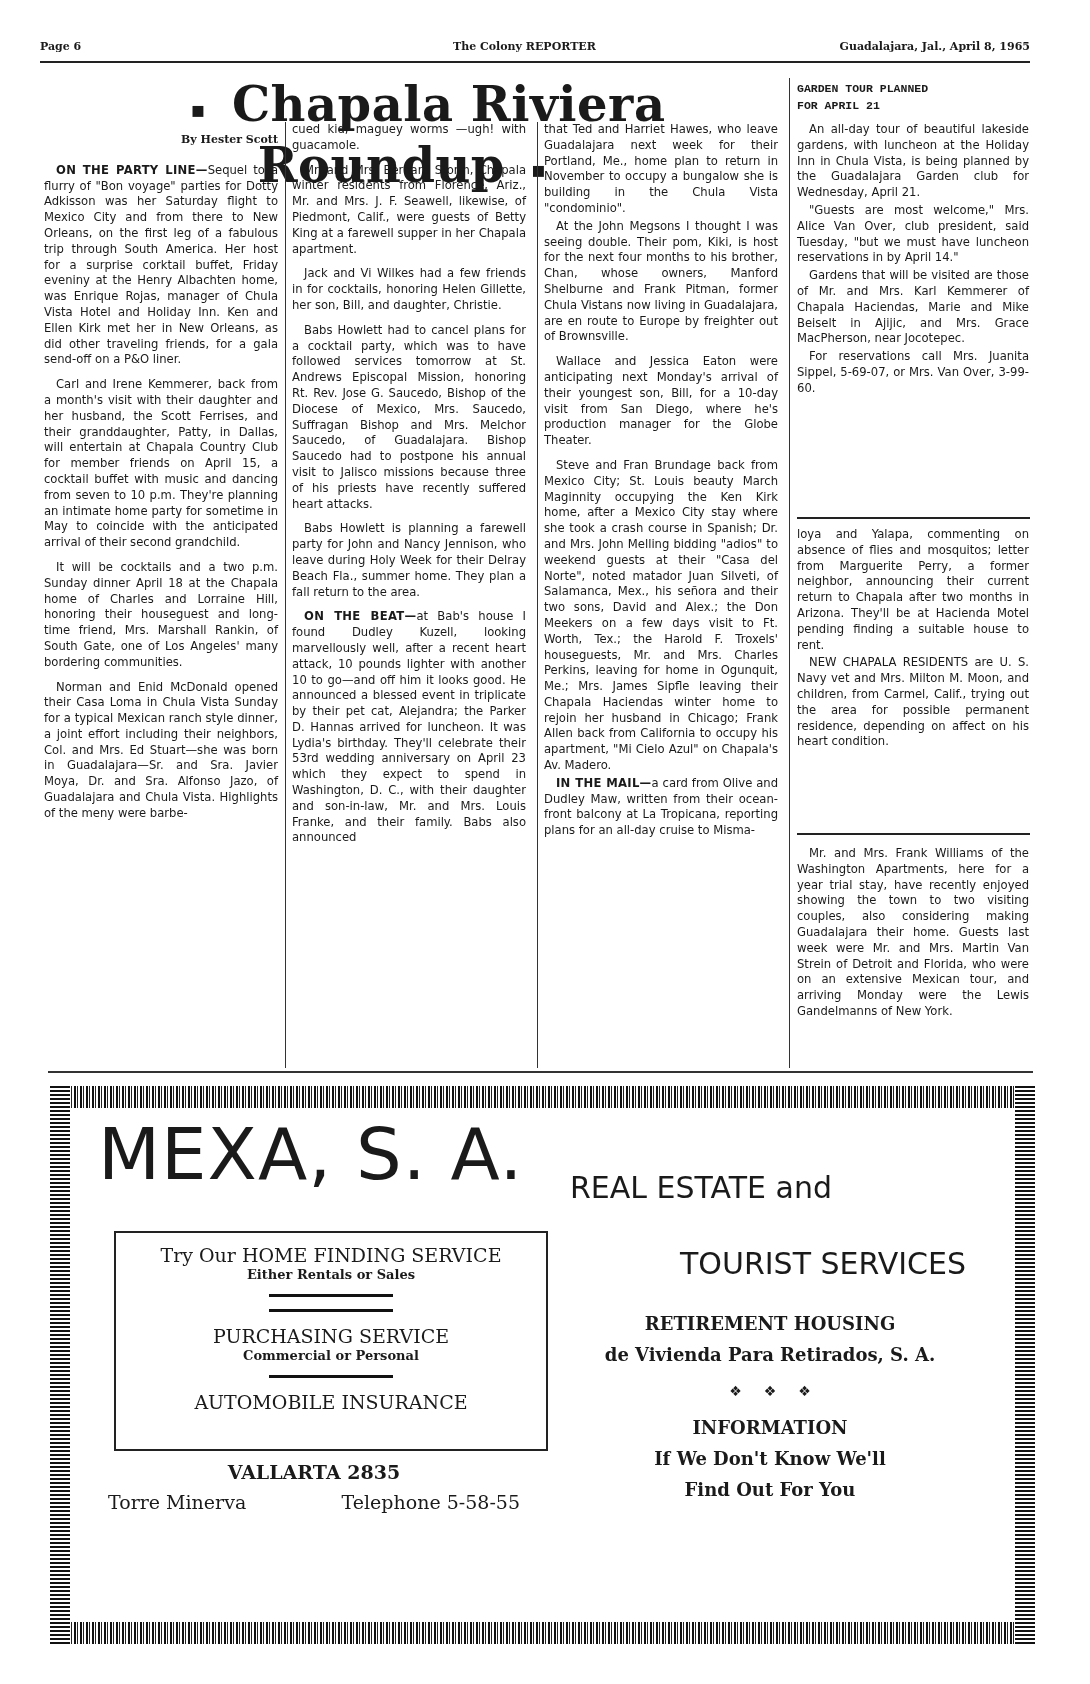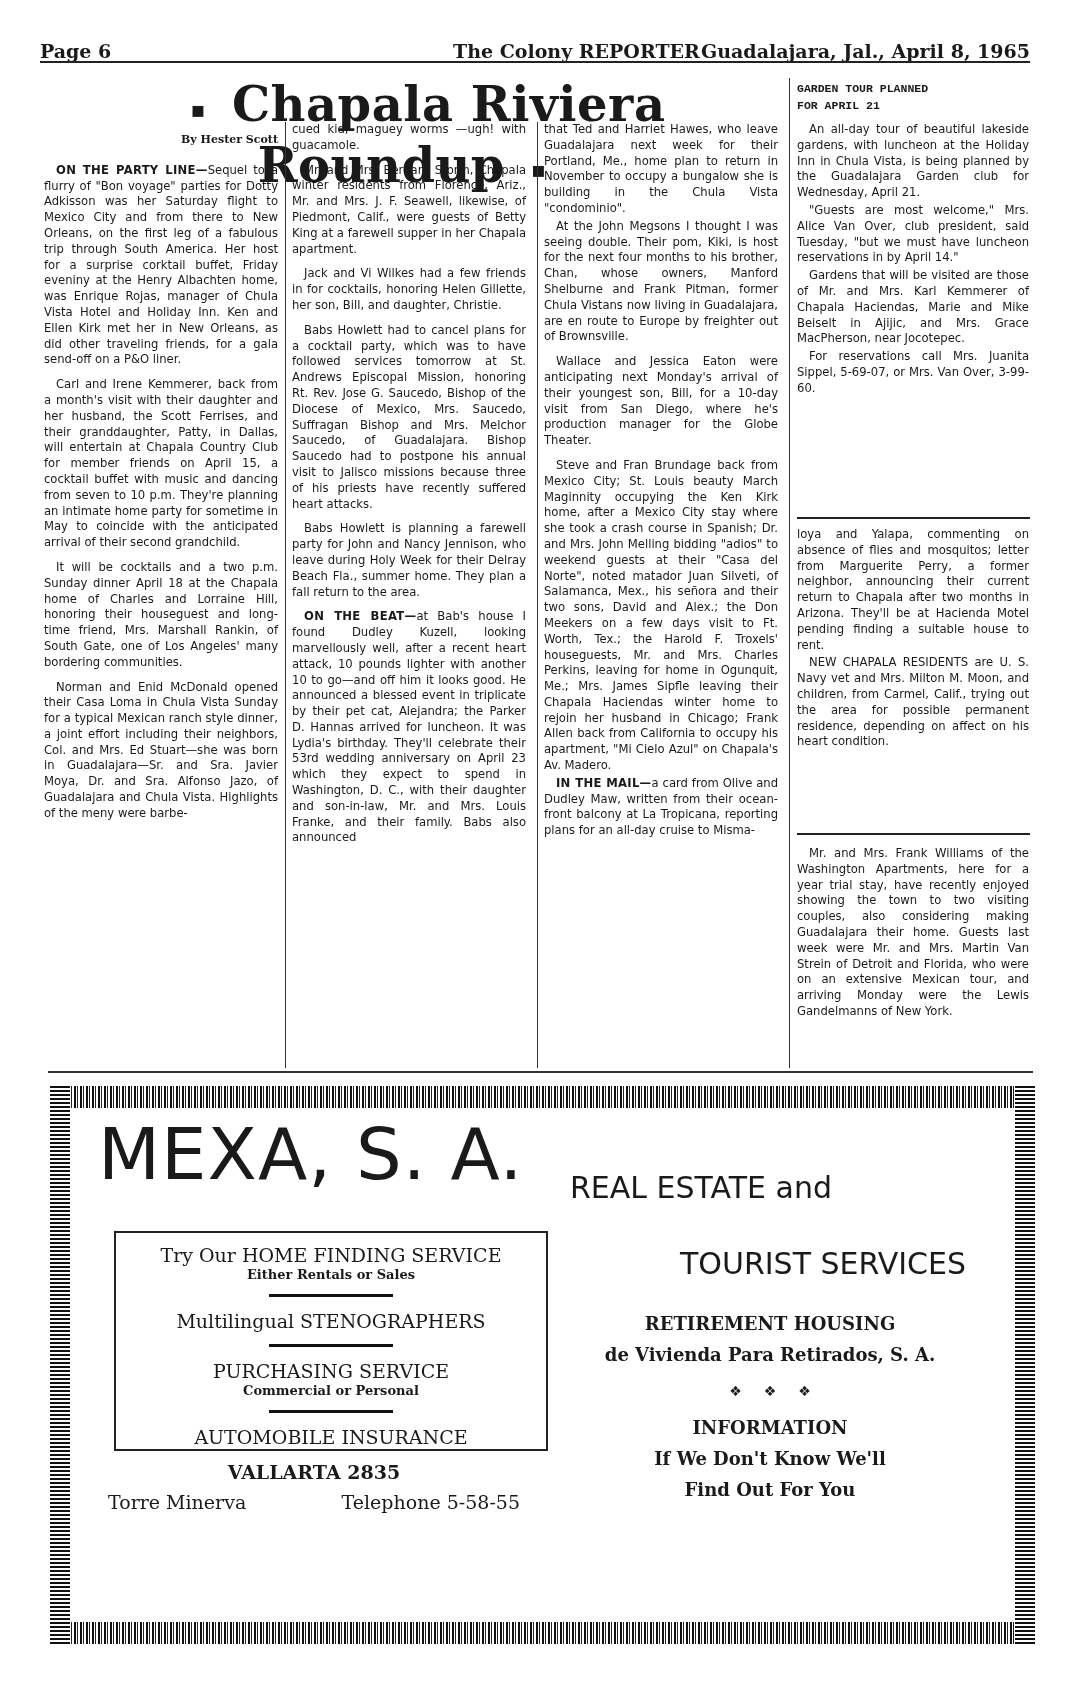--- a/index.html
+++ b/index.html
@@ -1,17 +1,17 @@
 <!DOCTYPE html>
 <html><head>
 <meta charset="utf-8">
 <style>
   html, body { margin: 0; padding: 0; background: #fff; }
   body { width: 1090px; height: 1684px; position: relative; overflow: hidden; color: #1a1a1a; font-family: "DejaVu Sans", sans-serif; }
-  .masthead { position: absolute; top: 36px; left: 40px; width: 990px; height: 28px; font-family: "DejaVu Serif", serif; font-weight: bold; font-size: 19px; }
+  .masthead { position: absolute; top: 36px; left: 40px; width: 990px; height: 28px; font-family: "DejaVu Serif", serif; font-weight: bold; font-size: 11px; }
   .masthead span { position: absolute; top: 4px; }
   .mh-page { left: 0; }
   .mh-paper { left: 413px; }
   .mh-date { right: 0; }
   .mh-rule { position: absolute; left: 40px; width: 990px; top: 61px; height: 2px; background: #222; }
   .headline { position: absolute; top: 76px; left: 60px; width: 710px; text-align: center; font-family: "DejaVu Serif", serif; font-weight: 900; font-size: 48px; letter-spacing: 0.5px; line-height: 56px; }
   .headline .bullet { font-size: 22px; vertical-align: middle; margin: 0 26px; }
   .col { position: absolute; font-size: 11.6px; line-height: 15.8px; text-align: justify; }
   .col p { margin: 0 0 9px 0; text-indent: 12px; }
   .col p.nogap { margin-bottom: 2px; }
@@ -117,21 +117,20 @@
 
   <div class="ad-title">MEXA, S. A.</div>
   <div class="ad-sub1">REAL ESTATE and</div>
   <div class="ad-sub2">TOURIST SERVICES</div>
 
   <div class="ad-box">
     <div style="height:10px"></div>
     <div class="big">Try Our HOME FINDING SERVICE</div>
     <div class="small">Either Rentals or Sales</div>
     <div class="sep"></div>
-    <div class="big">Multilingual STENOGRAPHERS</div>
     <div class="sep"></div>
     <div class="big">PURCHASING SERVICE</div>
     <div class="small">Commercial or Personal</div>
     <div class="sep"></div>
     <div class="big">AUTOMOBILE INSURANCE</div>
   </div>
 
   <div class="ad-addr">
     <div class="street">VALLARTA 2835</div>
     <div class="row">

